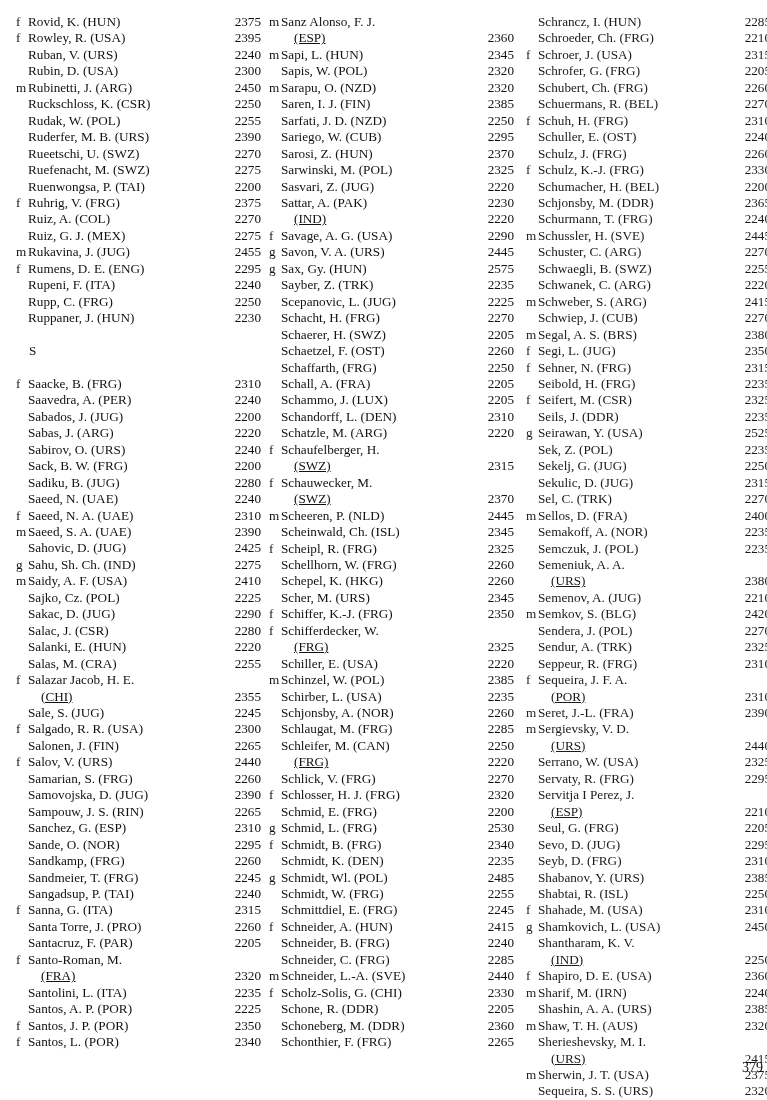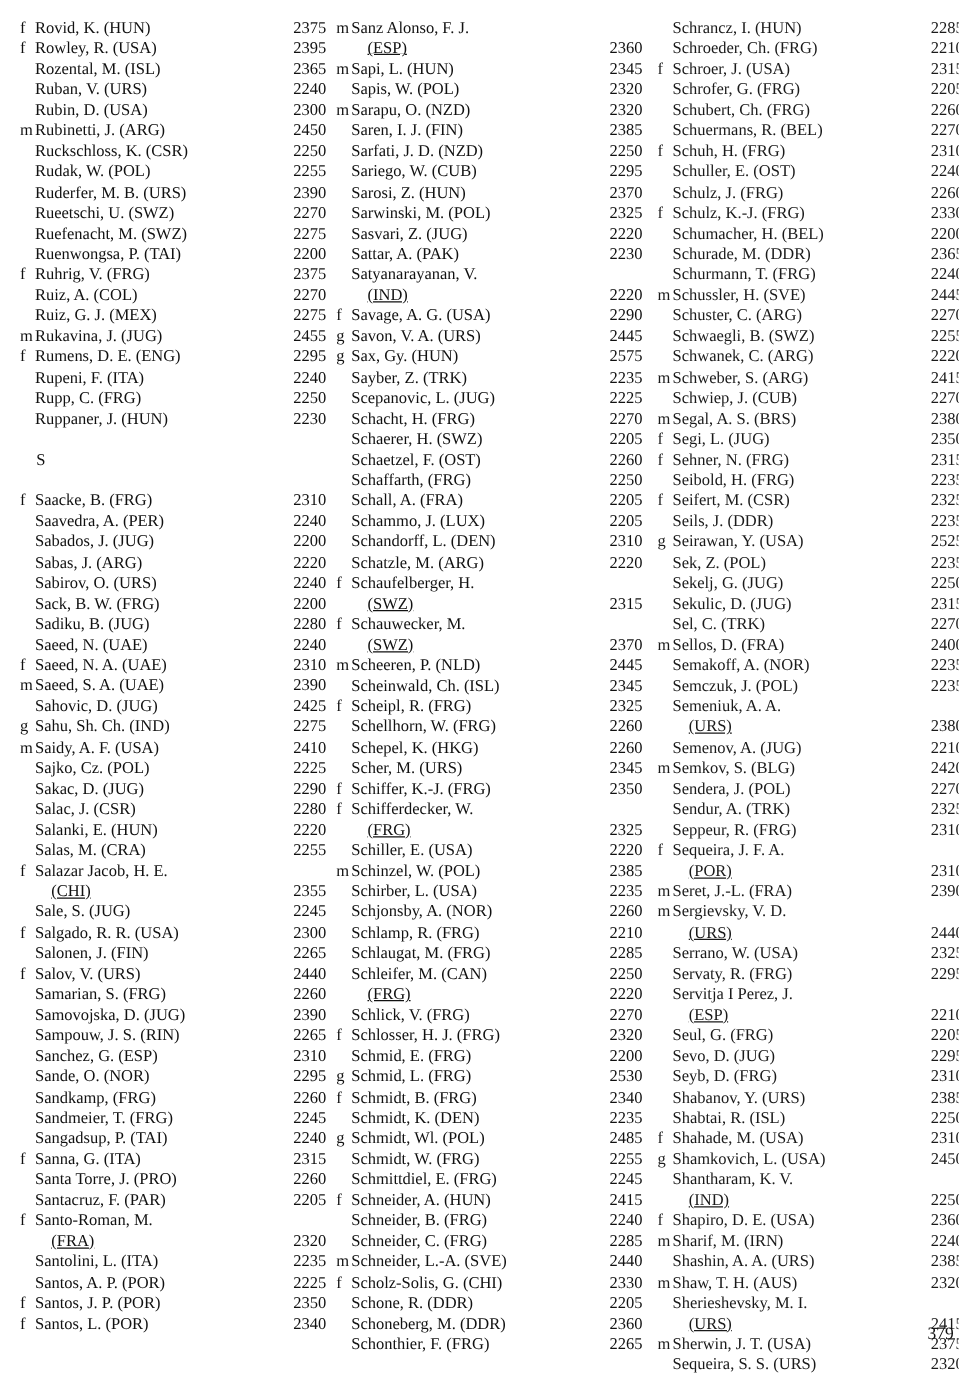--- a/index.html
+++ b/index.html
@@ -88,25 +88,20 @@
           <span class="namecol">Rovid, K. (HUN)</span>
           <span class="ratingcol">2375</span>
         </div>
         <div class="entry">
           <span class="sexcol">f</span>
           <span class="namecol">Rowley, R. (USA)</span>
           <span class="ratingcol">2395</span>
         </div>
         <div class="entry">
           <span class="sexcol"></span>
-          <span class="namecol">Rozental, M. (ISL)</span>
-          <span class="ratingcol">2365</span>
-        </div>
-        <div class="entry">
-          <span class="sexcol"></span>
           <span class="namecol">Ruban, V. (URS)</span>
           <span class="ratingcol">2240</span>
         </div>
         <div class="entry">
           <span class="sexcol"></span>
           <span class="namecol">Rubin, D. (USA)</span>
           <span class="ratingcol">2300</span>
         </div>
         <div class="entry">
           <span class="sexcol">m</span>
@@ -448,25 +443,20 @@
           <span class="namecol">Sasvari, Z. (JUG)</span>
           <span class="ratingcol">2220</span>
         </div>
         <div class="entry">
           <span class="sexcol"></span>
           <span class="namecol">Sattar, A. (PAK)</span>
           <span class="ratingcol">2230</span>
         </div>
         <div class="entry">
           <span class="sexcol"></span>
-          <span class="namecol">Satyanarayanan, V.</span>
-          <span class="ratingcol"></span>
-        </div>
-        <div class="entry">
-          <span class="sexcol"></span>
           <span class="namecol indent">(IND)</span>
           <span class="ratingcol">2220</span>
         </div>
         <div class="entry">
           <span class="sexcol">f</span>
           <span class="namecol">Savage, A. G. (USA)</span>
           <span class="ratingcol">2290</span>
         </div>
         <div class="entry">
           <span class="sexcol">g</span>
@@ -608,25 +598,20 @@
           <span class="namecol">Schirber, L. (USA)</span>
           <span class="ratingcol">2235</span>
         </div>
         <div class="entry">
           <span class="sexcol"></span>
           <span class="namecol">Schjonsby, A. (NOR)</span>
           <span class="ratingcol">2260</span>
         </div>
         <div class="entry">
           <span class="sexcol"></span>
-          <span class="namecol">Schlamp, R. (FRG)</span>
-          <span class="ratingcol">2210</span>
-        </div>
-        <div class="entry">
-          <span class="sexcol"></span>
           <span class="namecol">Schlaugat, M. (FRG)</span>
           <span class="ratingcol">2285</span>
         </div>
         <div class="entry">
           <span class="sexcol"></span>
           <span class="namecol">Schleifer, M. (CAN)</span>
           <span class="ratingcol">2250</span>
         </div>
         <div class="entry">
           <span class="sexcol"></span>
@@ -770,21 +755,21 @@
           <span class="namecol">Schulz, K.-J. (FRG)</span>
           <span class="ratingcol">2330</span>
         </div>
         <div class="entry">
           <span class="sexcol"></span>
           <span class="namecol">Schumacher, H. (BEL)</span>
           <span class="ratingcol">2200</span>
         </div>
         <div class="entry">
           <span class="sexcol"></span>
-          <span class="namecol">Schurade, M. (DDR)</span>
+          <span class="namecol">Schjonsby, M. (DDR)</span>
           <span class="ratingcol">2365</span>
         </div>
         <div class="entry">
           <span class="sexcol"></span>
           <span class="namecol">Schurmann, T. (FRG)</span>
           <span class="ratingcol">2240</span>
         </div>
         <div class="entry">
           <span class="sexcol">m</span>
           <span class="namecol">Schussler, H. (SVE)</span>

